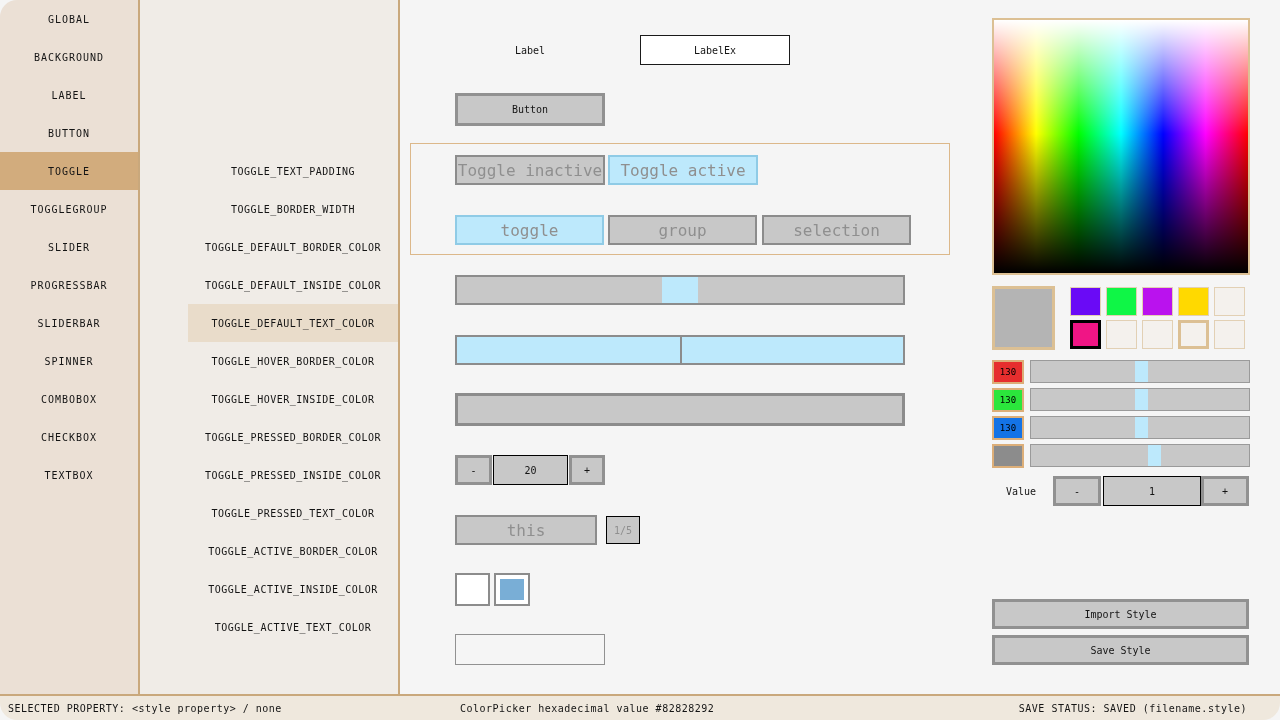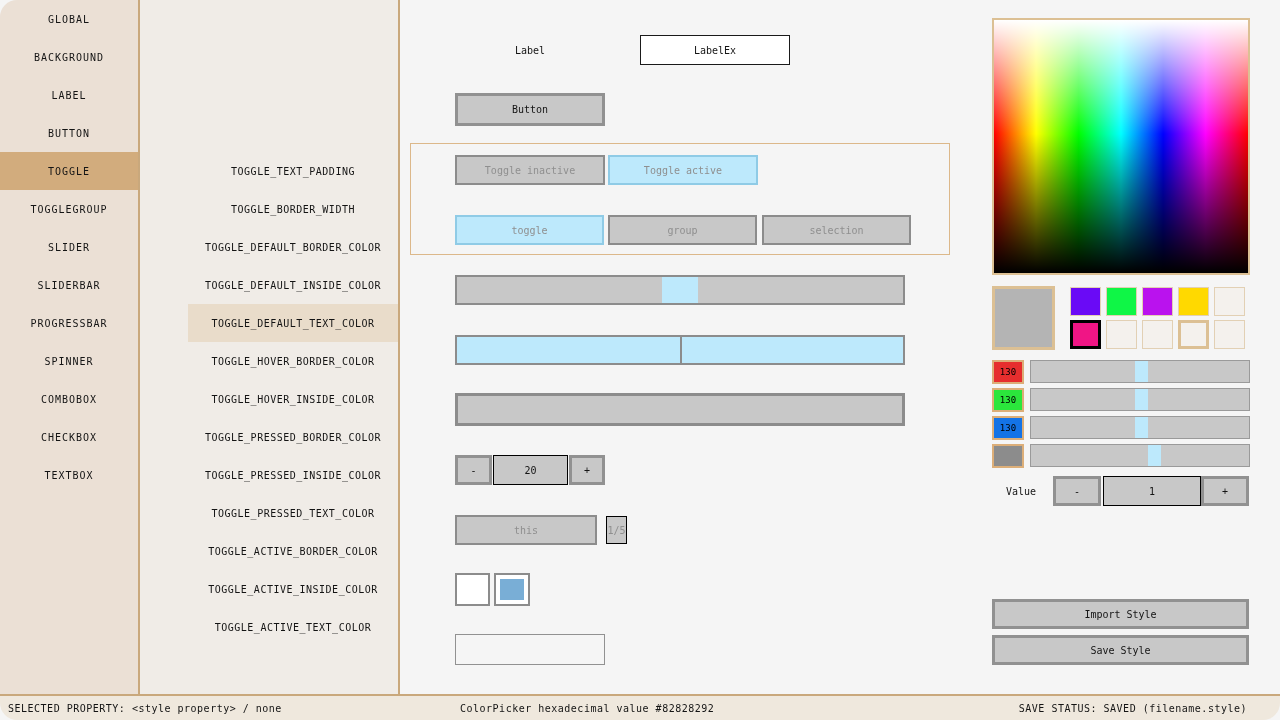--- a/index.html
+++ b/index.html
@@ -15,21 +15,21 @@
   .side-item.sel{background:#d2ac7d;}
   .props{left:140px;top:0;width:260px;height:694px;background:#f0ece7;border-right:2px solid #c9a87c;}
   .prop-list{position:absolute;top:152px;left:0;right:0;padding-left:48px;}
   .prop-item{height:38px;display:flex;align-items:center;justify-content:center;
              font-size:10px;letter-spacing:0.5px;cursor:pointer;}
   .prop-item.sel{background:#e9dcca;}
 
   
   .btn3{background:#c8c8c8;border:3px solid #919191;font-size:10px;cursor:pointer;}
   .field1{background:#c8c8c8;border:1px solid #000000;font-size:10px;}
-  .tg{background:#c8c8c8;border:2px solid #8c8c8c;color:#8f8f8f;font-size:10px;cursor:pointer;}
+  .tg{background:#c8c8c8;border:2px solid #8c8c8c;color:#8f8f8f;font-size:16px;cursor:pointer;}
   .tg.on{background:#bde9fc;border-color:#8fcbe6;}
 
   
   .label-caption{left:455px;top:40px;width:150px;height:20px;font-size:10px;}
   .labelex{left:608px;top:35px;width:150px;height:30px;background:#ffffff;border:1px solid #1a1a1a;font-size:10px;margin-left:32px;}
   .pv-button{left:455px;top:93px;width:150px;height:33px;}
   .tg-frame{left:410px;top:143px;width:540px;height:112px;border:1px solid #dcb88a;}
   .pv-slider{left:455px;top:275px;width:450px;height:30px;background:#c8c8c8;border:2px solid #8c8c8c;}
   .pv-slider-handle{position:absolute;left:205px;top:0;width:36px;height:26px;background:#bde9fc;cursor:pointer;}
   .pv-sliderbar{left:455px;top:335px;width:450px;height:30px;background:#bde9fc;border:2px solid #8c8c8c;}
@@ -65,22 +65,22 @@
 <div class="app">
 
   <div class="abs sidebar">
     <div class="side-item">GLOBAL</div>
     <div class="side-item">BACKGROUND</div>
     <div class="side-item">LABEL</div>
     <div class="side-item">BUTTON</div>
     <div class="side-item sel">TOGGLE</div>
     <div class="side-item">TOGGLEGROUP</div>
     <div class="side-item">SLIDER</div>
+    <div class="side-item">PROGRESSBAR</div>
     <div class="side-item">SLIDERBAR</div>
-    <div class="side-item">PROGRESSBAR</div>
     <div class="side-item">SPINNER</div>
     <div class="side-item">COMBOBOX</div>
     <div class="side-item">CHECKBOX</div>
     <div class="side-item">TEXTBOX</div>
   </div>
 
   <div class="abs props">
     <div class="prop-list">
       <div class="prop-item">TOGGLE_TEXT_PADDING</div>
       <div class="prop-item">TOGGLE_BORDER_WIDTH</div>
@@ -115,21 +115,21 @@
   <div class="abs pv-sliderbar">
     <div class="pv-sliderbar-div"></div>
   </div>
   <div class="abs pv-progress"></div>
 
   <div class="abs cc btn3" style="left:455px;top:455px;width:37px;height:30px;">-</div>
   <div class="abs cc field1" style="left:493px;top:455px;width:75px;height:30px;">20</div>
   <div class="abs cc btn3" style="left:569px;top:455px;width:36px;height:30px;">+</div>
 
   <div class="abs cc tg" style="left:455px;top:515px;width:142px;height:30px;">this</div>
-  <div class="abs cc field1" style="left:606px;top:516px;width:21px;height:28px;color:#8f8f8f;">1/5</div>
+  <div class="abs cc field1" style="left:606px;top:516px;width:34px;height:28px;color:#8f8f8f;">1/5</div>
 
   <div class="abs checkbox" style="left:455px;top:573px;width:35px;height:33px;"></div>
   <div class="abs checkbox" style="left:494px;top:573px;width:36px;height:33px;">
     <div class="fill" style="background: rgb(121, 174, 214);"></div>
   </div>
 
   <div class="abs pv-textbox"></div>
 
   <div class="abs picker"></div>
   <div class="abs cur-swatch" style="background: rgb(180, 180, 180);"></div>

